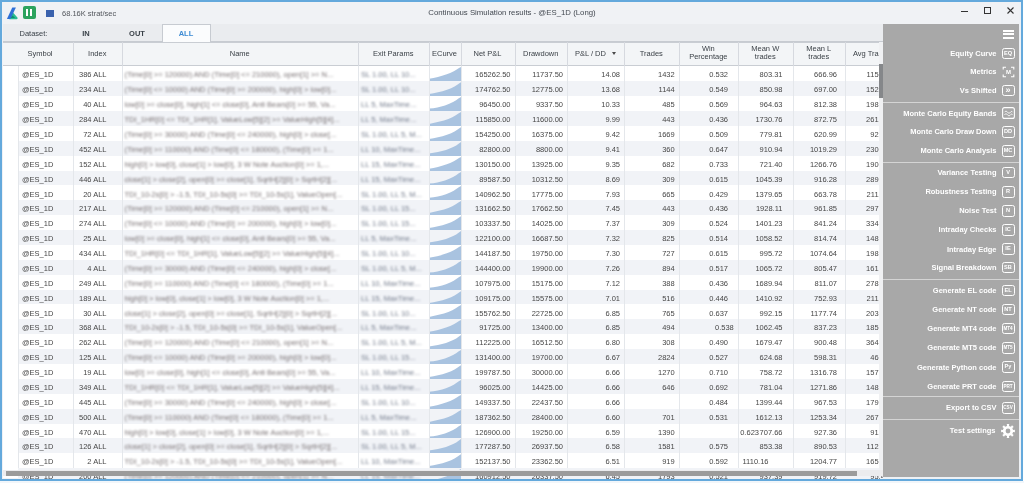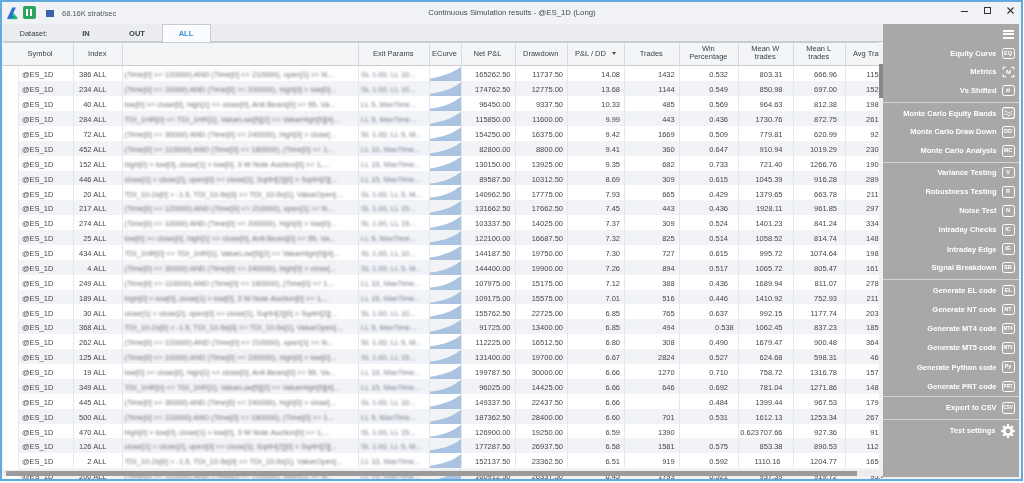--- a/index.html
+++ b/index.html
@@ -79,20 +79,21 @@
   <div id="tabrow"></div>
   <div id="tabline"></div>
   <span class="tabtxt" style="left:19.5px;">Dataset:</span>
   <span class="tabtxt" style="left:61px;width:50px;text-align:center;font-weight:bold;">IN</span>
   <span class="tabtxt" style="left:111px;width:52px;text-align:center;font-weight:bold;">OUT</span>
   <div id="alltab">ALL</div>
 
   <div id="hdr">
 <span class="hc" style="left:15.5px;width:55px;line-height:22px;"><span style="display:inline-block;margin-right:11px;">Symbol</span></span>
 <span class="hc" style="left:70.5px;width:48.5px;line-height:22px;">Index</span>
+<span class="hc" style="left:119.0px;width:236.5px;line-height:22px;">Name</span>
 <span class="hc" style="left:355.5px;width:70.5px;line-height:22px;">Exit Params</span>
 <span class="hc" style="left:426.0px;width:32.0px;line-height:22px;">ECurve</span>
 <span class="hc" style="left:458.0px;width:54.0px;line-height:22px;">Net P&amp;L</span>
 <span class="hc" style="left:512.0px;width:52.5px;line-height:22px;">Drawdown</span>
 <span class="hc" style="left:564.5px;width:57px;line-height:22px;">P&amp;L / DD <span class="arr"></span></span>
 <span class="hc" style="left:621.5px;width:54.700000000000045px;line-height:22px;">Trades</span>
 <span class="hc" style="left:676.2px;width:59.299999999999955px;line-height:8.6px;padding-top:2.4px;">Win<br>Percentage</span>
 <span class="hc" style="left:735.5px;width:54.5px;line-height:8.6px;padding-top:2.4px;">Mean W<br>trades</span>
 <span class="hc" style="left:790.0px;width:52.5px;line-height:8.6px;padding-top:2.4px;">Mean L<br>trades</span>
 <span class="hc" style="left:842.5px;width:50px;line-height:22px;">Avg Trade</span>
@@ -600,21 +601,21 @@
       <span class="c ec" style="left:426.0px;width:32px;">
         <svg width="32" height="15" viewBox="0 0 32 15" preserveAspectRatio="none">
           <path d="M0,13.0 C6,12.3 12,10.8 18,8.8 C24,6.6 28,4.0 30.4,2.2 L32,1.3 L32,15 L0,15 Z" fill="#a9c3e0"></path>
         </svg>
       </span>
       <span class="c " style="left:458.0px;width:54.0px;text-align:right;padding-right:4px;">152137.50</span>
       <span class="c " style="left:512.0px;width:52.5px;text-align:right;padding-right:4px;">23362.50</span>
       <span class="c " style="left:564.5px;width:57px;text-align:right;padding-right:4px;">6.51</span>
       <span class="c " style="left:621.5px;width:54.700000000000045px;text-align:right;padding-right:4px;">919</span>
       <span class="c " style="left:676.2px;width:59.299999999999955px;text-align:right;padding-right:10px;">0.592</span>
-      <span class="c " style="left:735.5px;width:54.5px;text-align:right;padding-right:12px;">1110.16</span>
+      <span class="c " style="left:735.5px;width:54.5px;text-align:right;padding-right:24px;">1110.16</span>
       <span class="c " style="left:790.0px;width:52.5px;text-align:right;padding-right:8px;">1204.77</span>
       <span class="c " style="left:842.5px;width:50px;text-align:right;padding-right:6px;">165.55</span>
     </div>
 <div class="row alt" style="top:468.1600000000001px;">
       <span class="c " style="left:15.5px;width:55px;text-align:left;padding-left:4px;">@ES_1D</span>
       <span class="c " style="left:70.5px;width:48.5px;text-align:right;padding-right:15px;">200 ALL</span>
       <span class="c " style="left:119.0px;width:236.5px;text-align:left;padding-left:3px;"><span class="bl1">(Time[0] &gt;= 120000) AND (Time[0] &lt;= 210000), open[1] &gt;= N...</span></span>
       <span class="c " style="left:355.5px;width:70.5px;text-align:left;padding-left:3px;"><span class="bl2">LL 15, MaxTime...</span></span>
       <span class="c ec" style="left:426.0px;width:32px;">
         <svg width="32" height="15" viewBox="0 0 32 15" preserveAspectRatio="none">

